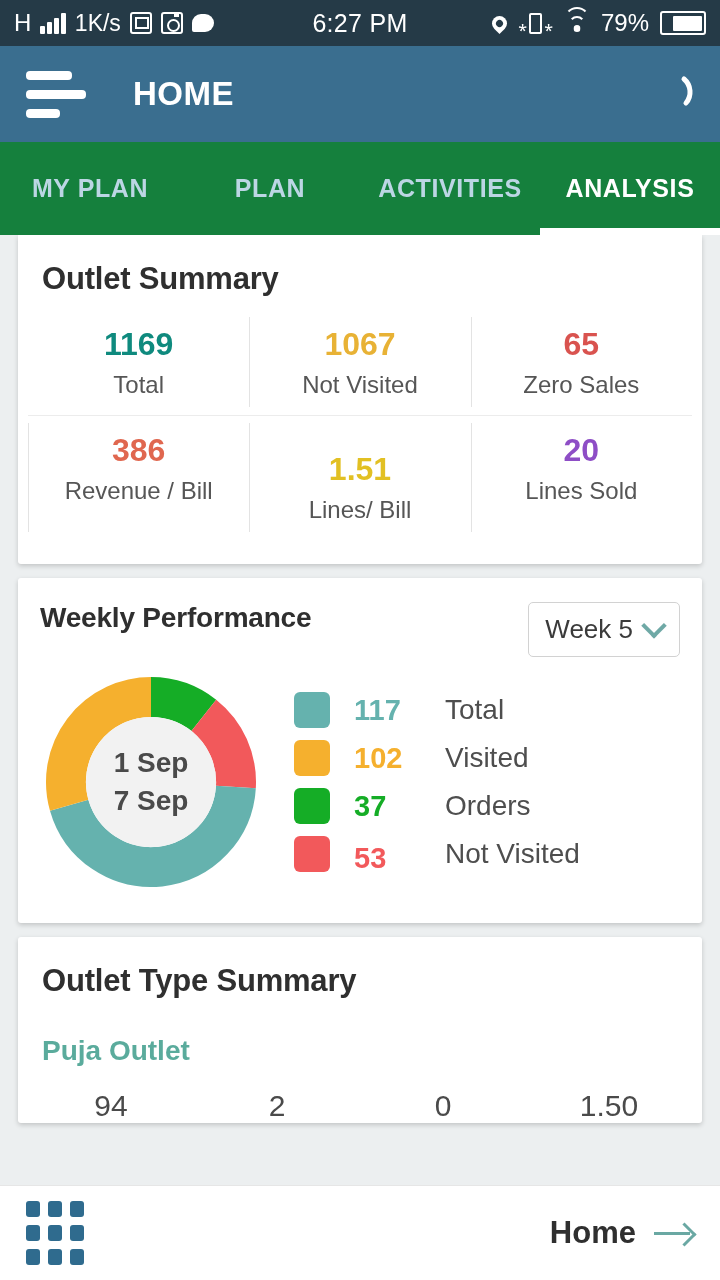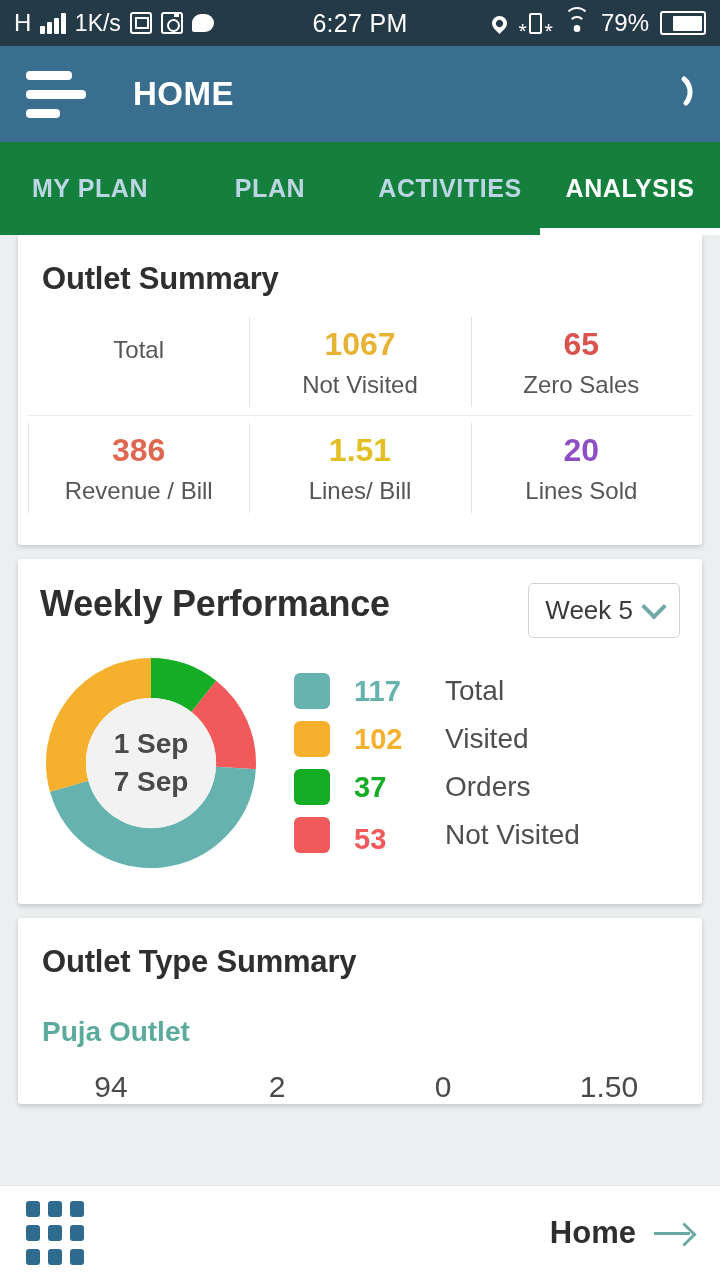--- a/index.html
+++ b/index.html
@@ -88,21 +88,21 @@
   }
   .stat.row2::after {
     content:""; position:absolute; left:0; right:0; top:0; height:1px; background:#ececec;
   }
   .stat.row2:first-of-type::after{ left:14px; }
   .stat-val { font-size:32px; font-weight:bold; line-height:1.1; }
   .stat-lbl { font-size:24px; color:#565656; margin-top:9px; }
 
   
   .wp-head { display:flex; align-items:flex-start; padding:24px 22px 0; }
-  .wp-head .card-title { padding:0; flex:1; font-size:36px; }
+  .wp-head .card-title { padding:0; flex:1; font-size:28px; }
   .week-select {
     border:1px solid #d2d2d2; border-radius:5px; background:#fff;
     padding:11px 16px; display:flex; align-items:center; gap:12px;
     font-size:26px; color:#3b3b3b; cursor:pointer; white-space:nowrap;
   }
   .chev { width:18px; height:18px; border-right:4px solid #6fa9a6; border-bottom:4px solid #6fa9a6;
           transform:rotate(45deg) translate(-3px,-3px); }
   .wp-body { display:flex; align-items:center; padding:14px 22px 30px; }
   .donut-wrap { width:222px; height:222px; position:relative; flex:0 0 222px; }
   .donut-wrap svg { display:block; }
@@ -193,36 +193,37 @@
     <div class="tab">ACTIVITIES</div>
     <div class="tab active">ANALYSIS</div>
   </div>
 
   <div class="content">
 
     <div class="card">
       <div class="card-title">Outlet Summary</div>
       <div class="stats">
         <div class="stat">
+          <div class="stat-val" id="sv0" style="color: rgb(15, 138, 126);">1169</div>
           <div class="stat-lbl">Total</div>
         </div>
         <div class="stat">
           <div class="stat-val" id="sv1" style="color: rgb(232, 178, 53);">1067</div>
           <div class="stat-lbl">Not Visited</div>
         </div>
         <div class="stat">
           <div class="stat-val" id="sv2" style="color: rgb(217, 83, 79);">65</div>
           <div class="stat-lbl">Zero Sales</div>
         </div>
         <div class="stat row2">
           <div class="stat-val" id="sv3" style="color: rgb(224, 103, 79);">386</div>
           <div class="stat-lbl">Revenue / Bill</div>
         </div>
         <div class="stat row2">
-          <div class="stat-val" id="sv4" style="color: rgb(226, 192, 35);">1.51</div>
+          <div class="stat-val" id="sv4" style="color: rgb(226, 192, 35); margin-top: 19px;">1.51</div>
           <div class="stat-lbl">Lines/ Bill</div>
         </div>
         <div class="stat row2">
           <div class="stat-val" id="sv5" style="color: rgb(142, 78, 198);">20</div>
           <div class="stat-lbl">Lines Sold</div>
         </div>
       </div>
     </div>
 
     <div class="card">

